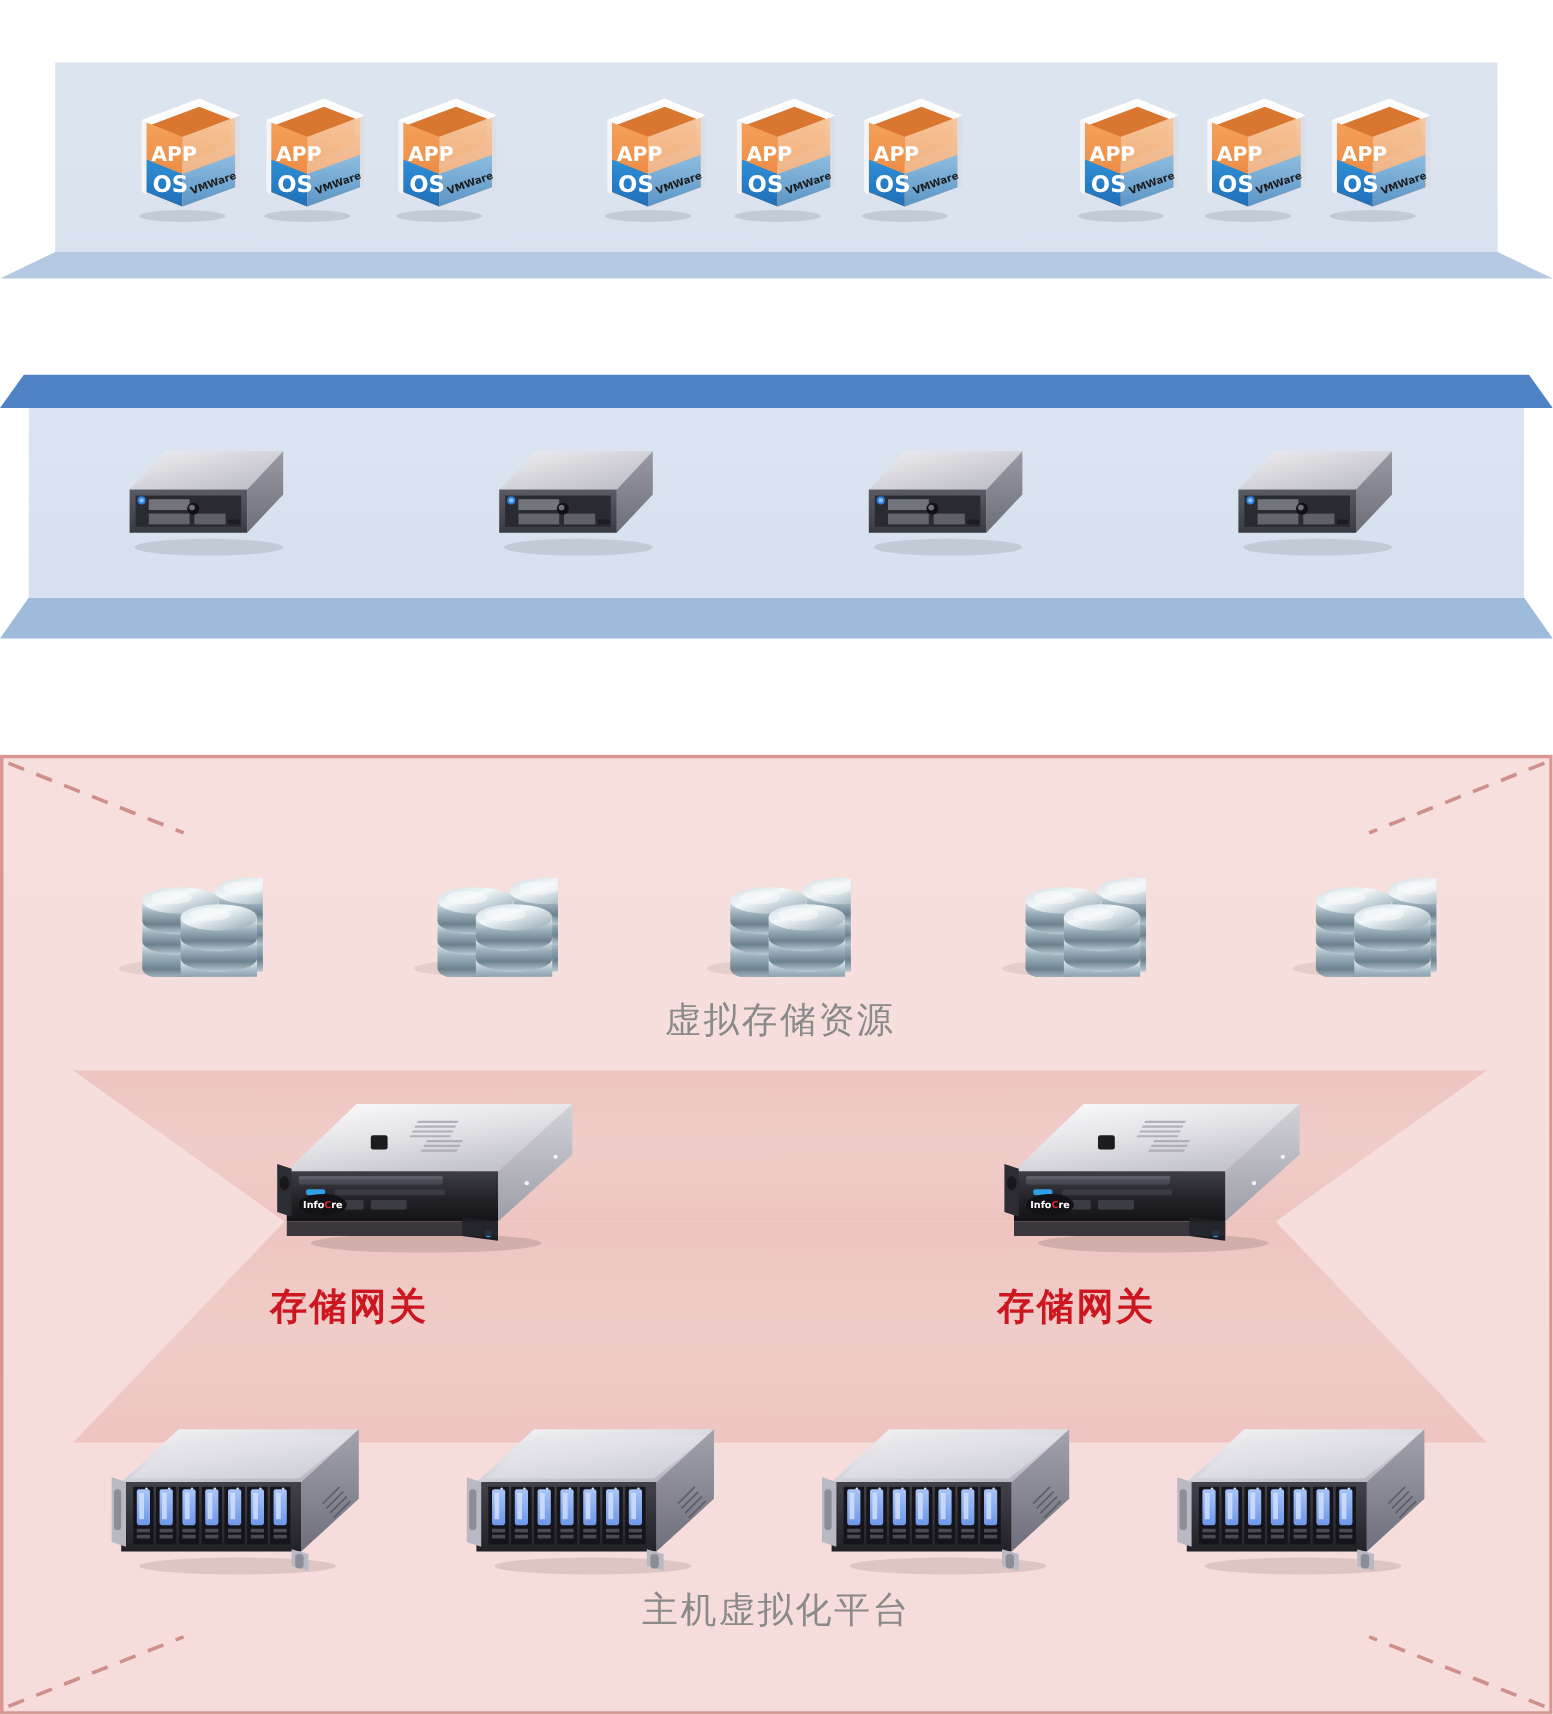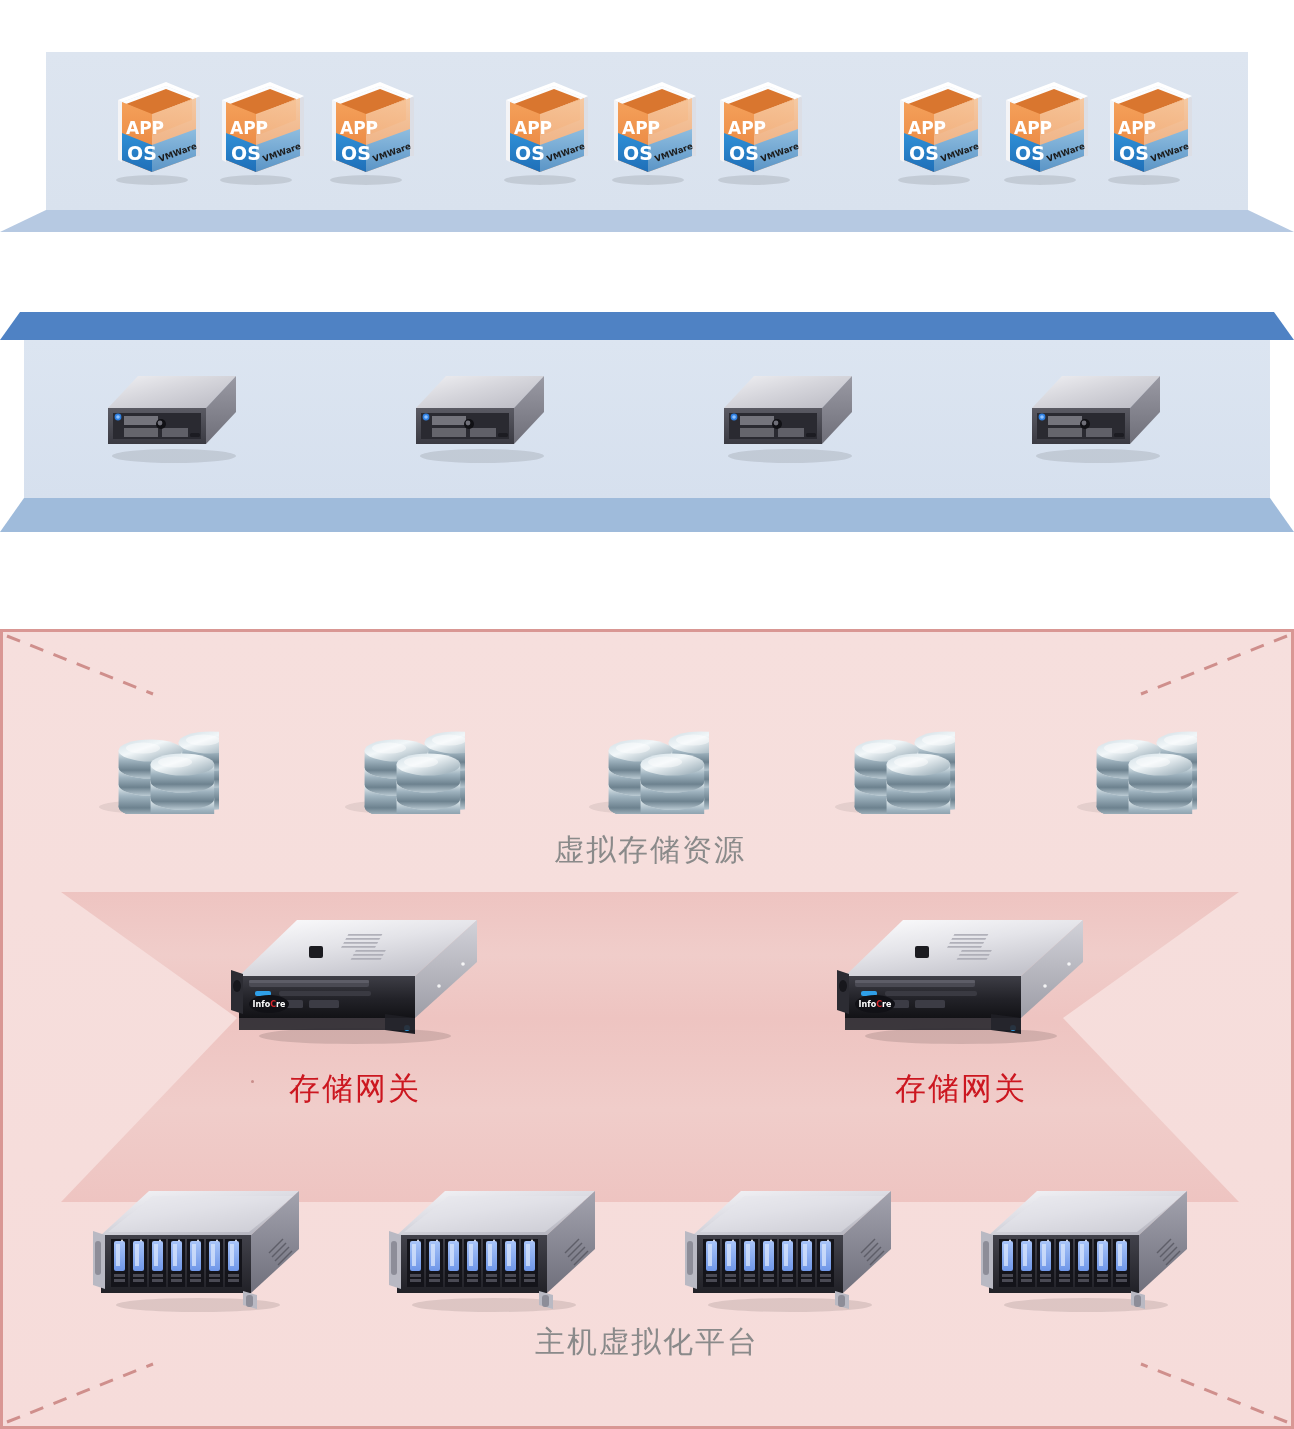--- a/index.html
+++ b/index.html
@@ -53,22 +53,22 @@
 
   .band-label{position:absolute;width:100%;text-align:center;
               color:#8a8a8a;font-size:30px;letter-spacing:2px;
               font-family:"DejaVu Sans","Liberation Sans",sans-serif;}
 
   
   .gw-band{position:absolute;left:0;top:258px;width:1294px;height:370px;}
 
   .gateway{position:absolute;width:260px;height:130px;}
 
-  .gw-label{position:absolute;color:#cc1720;font-size:31px;font-weight:normal;
-            letter-spacing:2px;text-align:center;width:260px;
+  .gw-label{position:absolute;color:#cc1720;font-size:31px;font-weight:bold;
+            letter-spacing:2px;width:260px;
             font-family:"DejaVu Sans","Liberation Sans",sans-serif;}
 
   
   .array{position:absolute;width:214px;height:126px;}
 
   .pspeck{position:absolute;width:3px;height:3px;background:#c98e8b;border-radius:50%;}
 </style>
 </head>
 <body>
 

